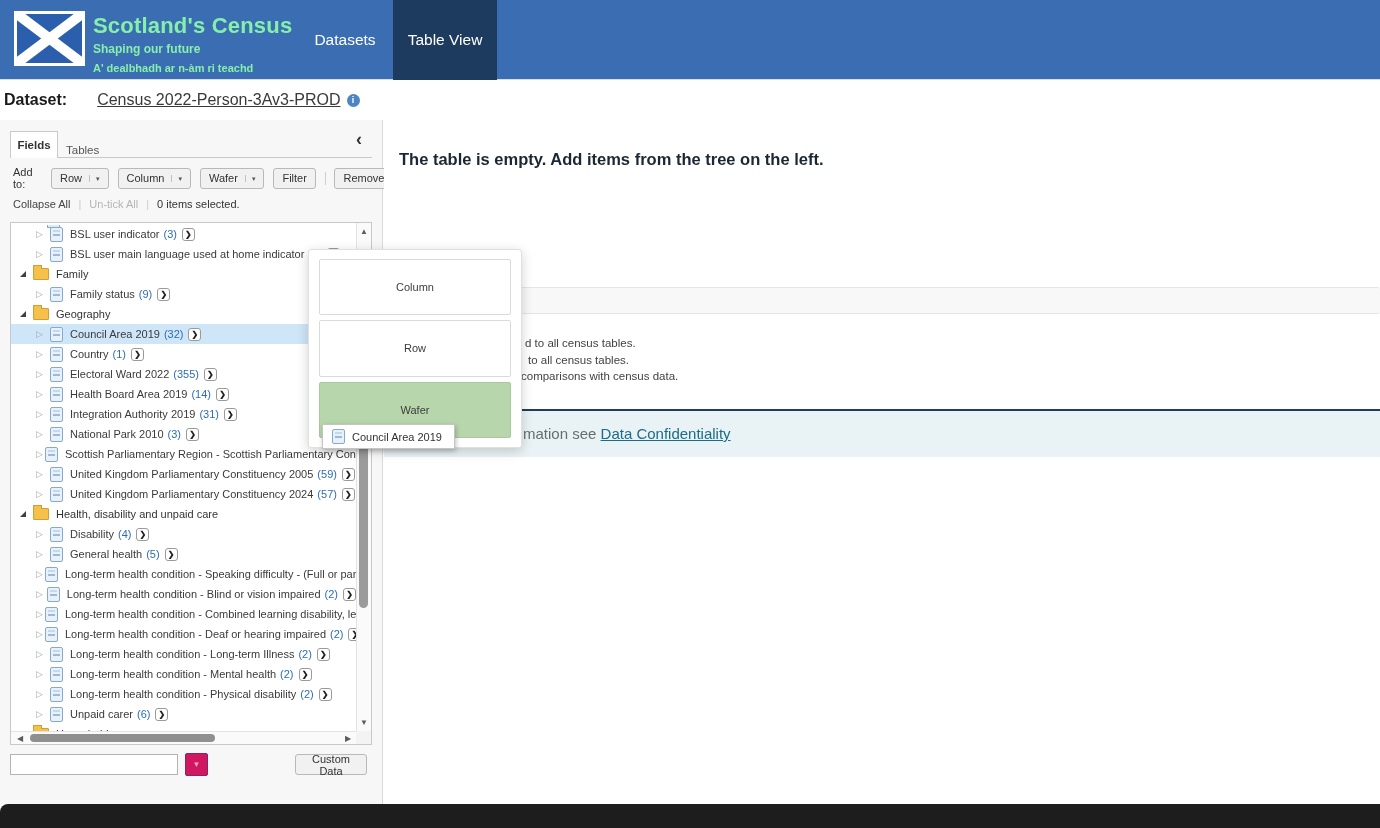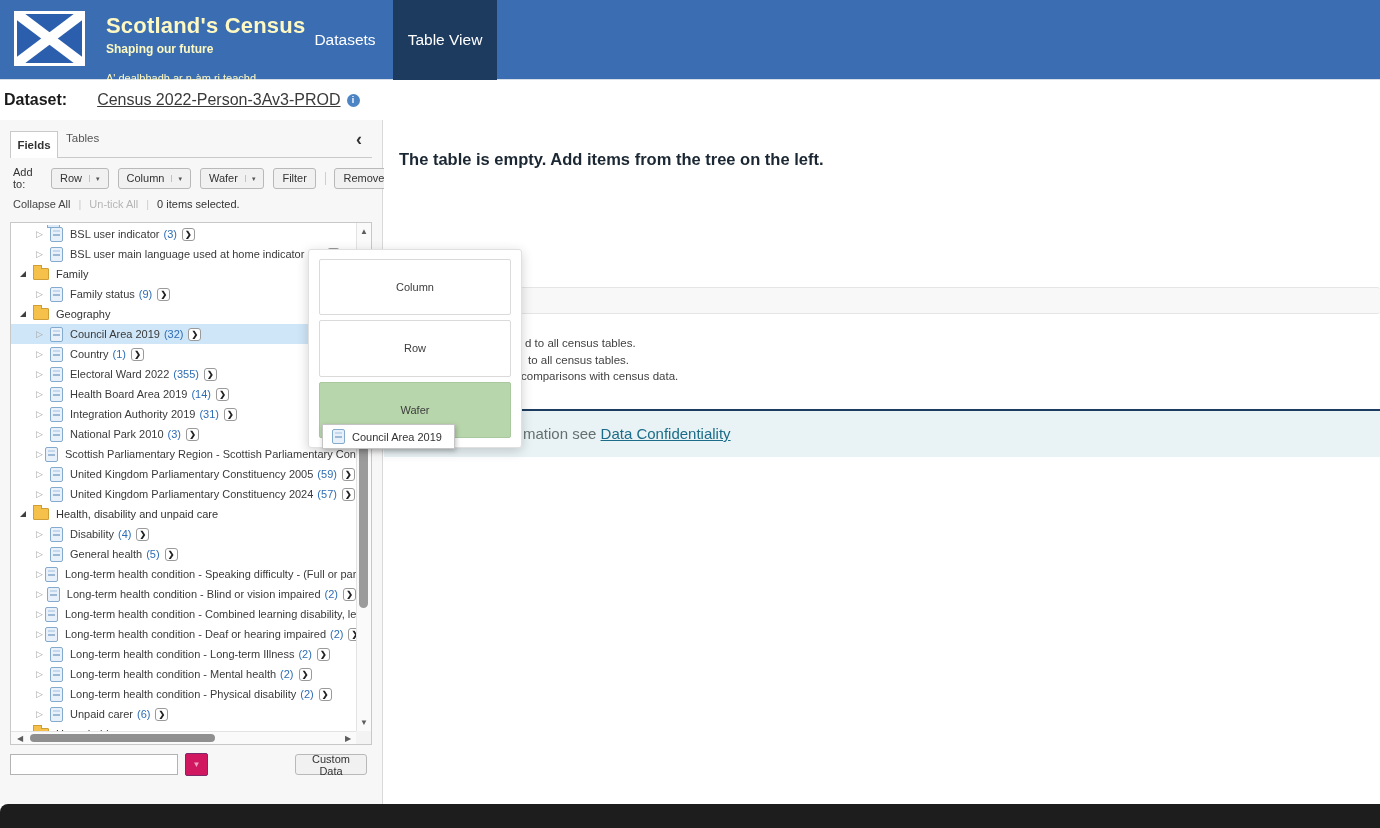--- a/index.html
+++ b/index.html
@@ -3,40 +3,40 @@
 <meta charset="utf-8">
 <style>
   * { margin:0; padding:0; box-sizing:border-box; }
   html,body { width:1380px; height:828px; overflow:hidden; }
   body { font-family:"Liberation Sans", sans-serif; background:#fff; }
   #app { position:relative; width:1380px; height:828px; background:#fff; overflow:hidden; }
 
   
   #topbar { position:absolute; left:0; top:0; width:1380px; height:80px; background:#3a6db1; border-bottom:1px solid #d5dee8; }
   #flag { position:absolute; left:14px; top:11px; width:71px; height:55px; }
-  #brand { position:absolute; left:106px; top:13px; color:#fef9c3; }
+  #brand { position:absolute; left:93px; top:13px; color:#86efac; }
   #brand-title { font-size:22px; font-weight:bold; letter-spacing:.2px; }
   #brand-tag1 { font-size:12px; font-weight:bold; margin-top:3px; }
-  #brand-tag2 { font-size:11px; font-weight:normal; margin-top:16px; }
+  #brand-tag2 { font-size:11px; font-weight:bold; margin-top:6px; }
   .nav-item { position:absolute; top:0; height:80px; line-height:80px; text-align:center; color:#fff; font-size:15.5px; cursor:pointer; }
   #nav-datasets { left:300px; width:90px; }
   #nav-tableview { left:393px; width:104px; background:#1d3a5f; }
 
   
   #dataset-bar { position:absolute; left:0; top:80px; width:1380px; height:40px; background:#fff; }
   #dataset-bar .inner { position:absolute; left:4px; top:0; height:40px; display:flex; align-items:center; gap:6px; }
   #dataset-label { font-size:16px; font-weight:bold; color:#1a1a1a; }
   #dataset-name { font-size:16px; color:#3a3a3a; text-decoration:underline; cursor:pointer;margin-left:24px; }
   #info-icon { width:13px; height:13px; border-radius:50%; background:#4d84c4; color:#fff; font-size:9px; font-weight:bold; text-align:center; line-height:13px; cursor:pointer; }
   #info-icon::after { content:"i"; }
 
   
   #left-panel { position:absolute; left:0; top:120px; width:383px; height:684px; background:#f7f7f7; border-right:1px solid #d9d9d9; }
   #tab-fields { position:absolute; left:10px; top:11px; width:48px; height:27px; background:#fff; border:1px solid #c9c9c9; border-bottom:none; z-index:2; font-size:11.5px; font-weight:bold; color:#333; text-align:center; line-height:27px; cursor:pointer; }
-  #tab-tables { position:absolute; left:66px; top:12px; font-size:11.5px; color:#555; cursor:pointer; }
+  #tab-tables { position:absolute; left:66px; top:24px; font-size:11.5px; color:#555; cursor:pointer; }
   #tabs-underline { position:absolute; left:10px; top:37px; width:362px; border-bottom:1px solid #c9c9c9; }
   #panel-collapse { position:absolute; left:356px; top:10px; font-size:18px; font-weight:bold; color:#333; cursor:pointer; line-height:18px; }
   #panel-collapse::after { content:"‹"; }
 
   #addto-row { position:absolute; left:13px; top:47px; height:22px; display:flex; align-items:center; }
   #addto-label { font-size:11px; color:#333; margin-right:18px; }
   .btn { height:21px; background:#f1f1f1; border:1px solid #b9b9b9; border-radius:3px; font-size:11px; color:#333; display:flex; align-items:center; justify-content:center; padding:0 8px; cursor:pointer; margin-right:9px; }
   .btn .caret { border-left:1px solid #c2c2c2; margin-left:7px; padding-left:6px; font-size:7px; color:#555; line-height:1; }
   .btn .caret::after { content:"▾"; }
   .vdiv { width:1px; height:13px; background:#cfcfcf; margin-right:9px; }

